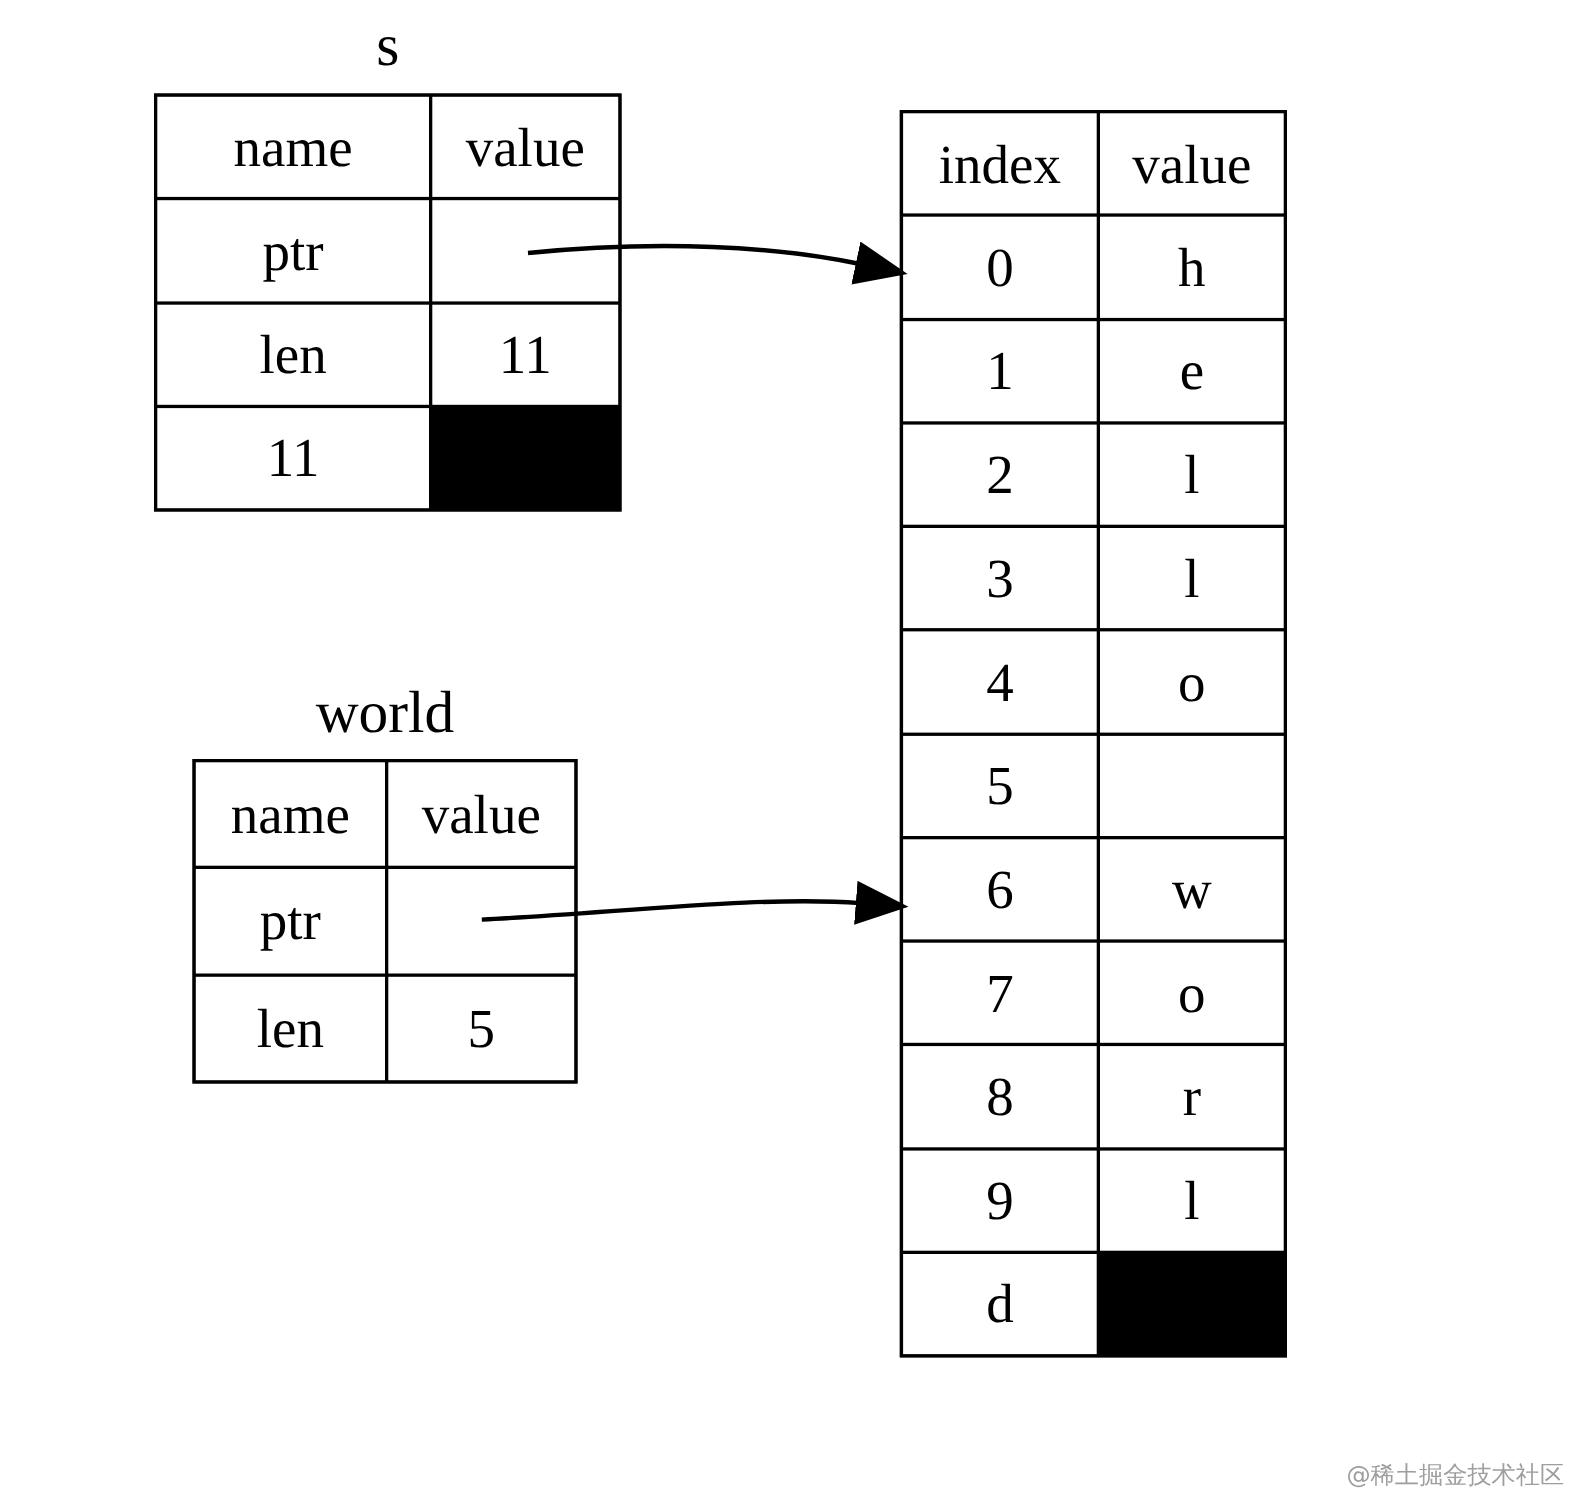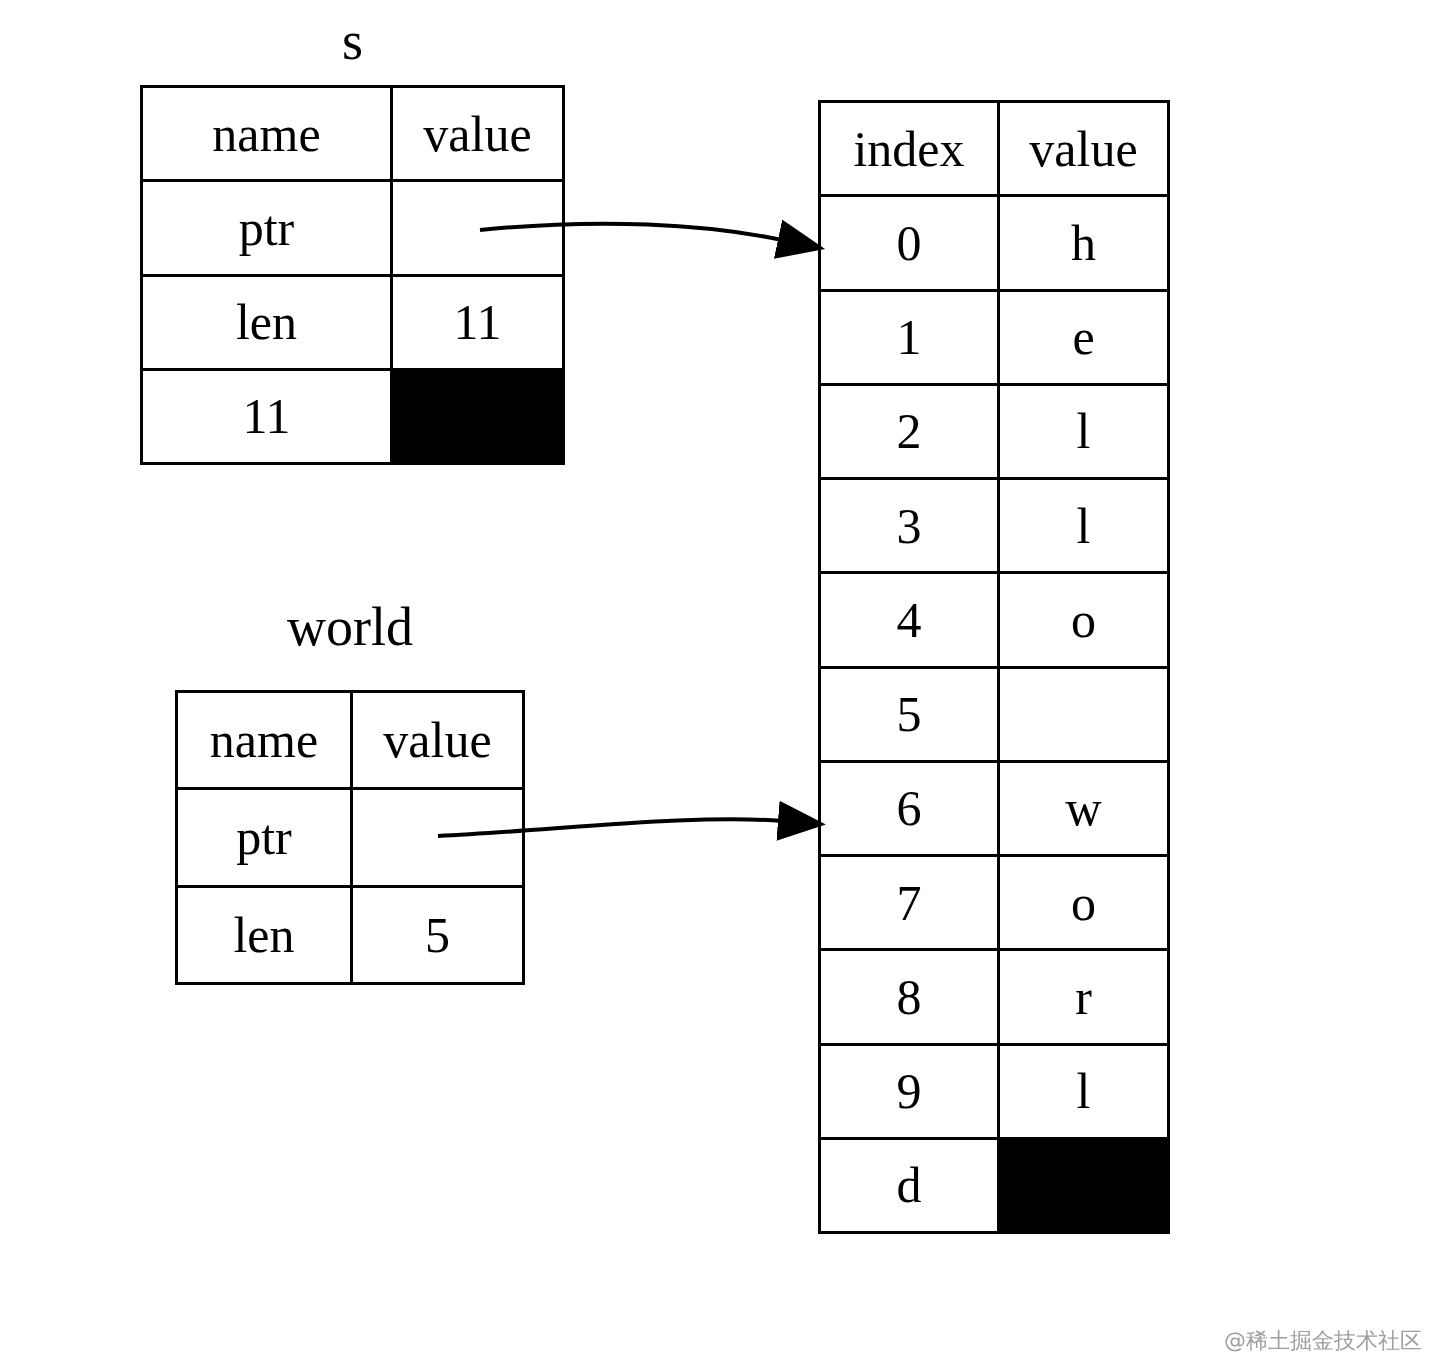--- a/index.html
+++ b/index.html
@@ -36,21 +36,21 @@
     align-items: center;
     justify-content: center;
     font-size: 50px;
     line-height: 1;
     overflow: hidden;
   }
   #s-title      { left: 140px; top: 14px;  width: 425px; }
   #s-table      { left: 140px; top: 85px;  width: 425px; height: 380px;
                   grid-template-columns: 247px 1fr;
                   grid-template-rows: repeat(4, 1fr); }
-  #world-title  { left: 175px; top: 600px; width: 350px; }
+  #world-title  { left: 175px; top: 620px; width: 350px; }
   #world-table  { left: 175px; top: 690px; width: 350px; height: 295px;
                   grid-template-columns: 172px 1fr;
                   grid-template-rows: repeat(3, 1fr); }
   #buffer-table { left: 818px; top: 100px; width: 352px; height: 1134px;
                   grid-template-columns: 176px 1fr;
                   grid-template-rows: repeat(12, 1fr); }
   svg.arrows {
     position: absolute;
     left: 0; top: 0;
     width: 1440px; height: 1366px;

